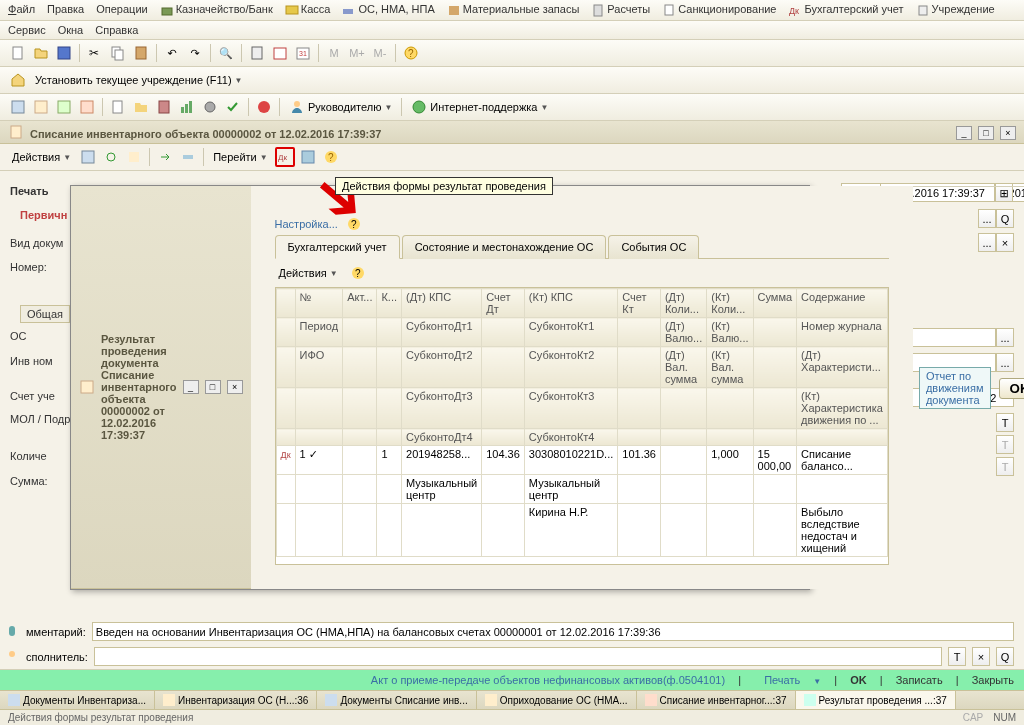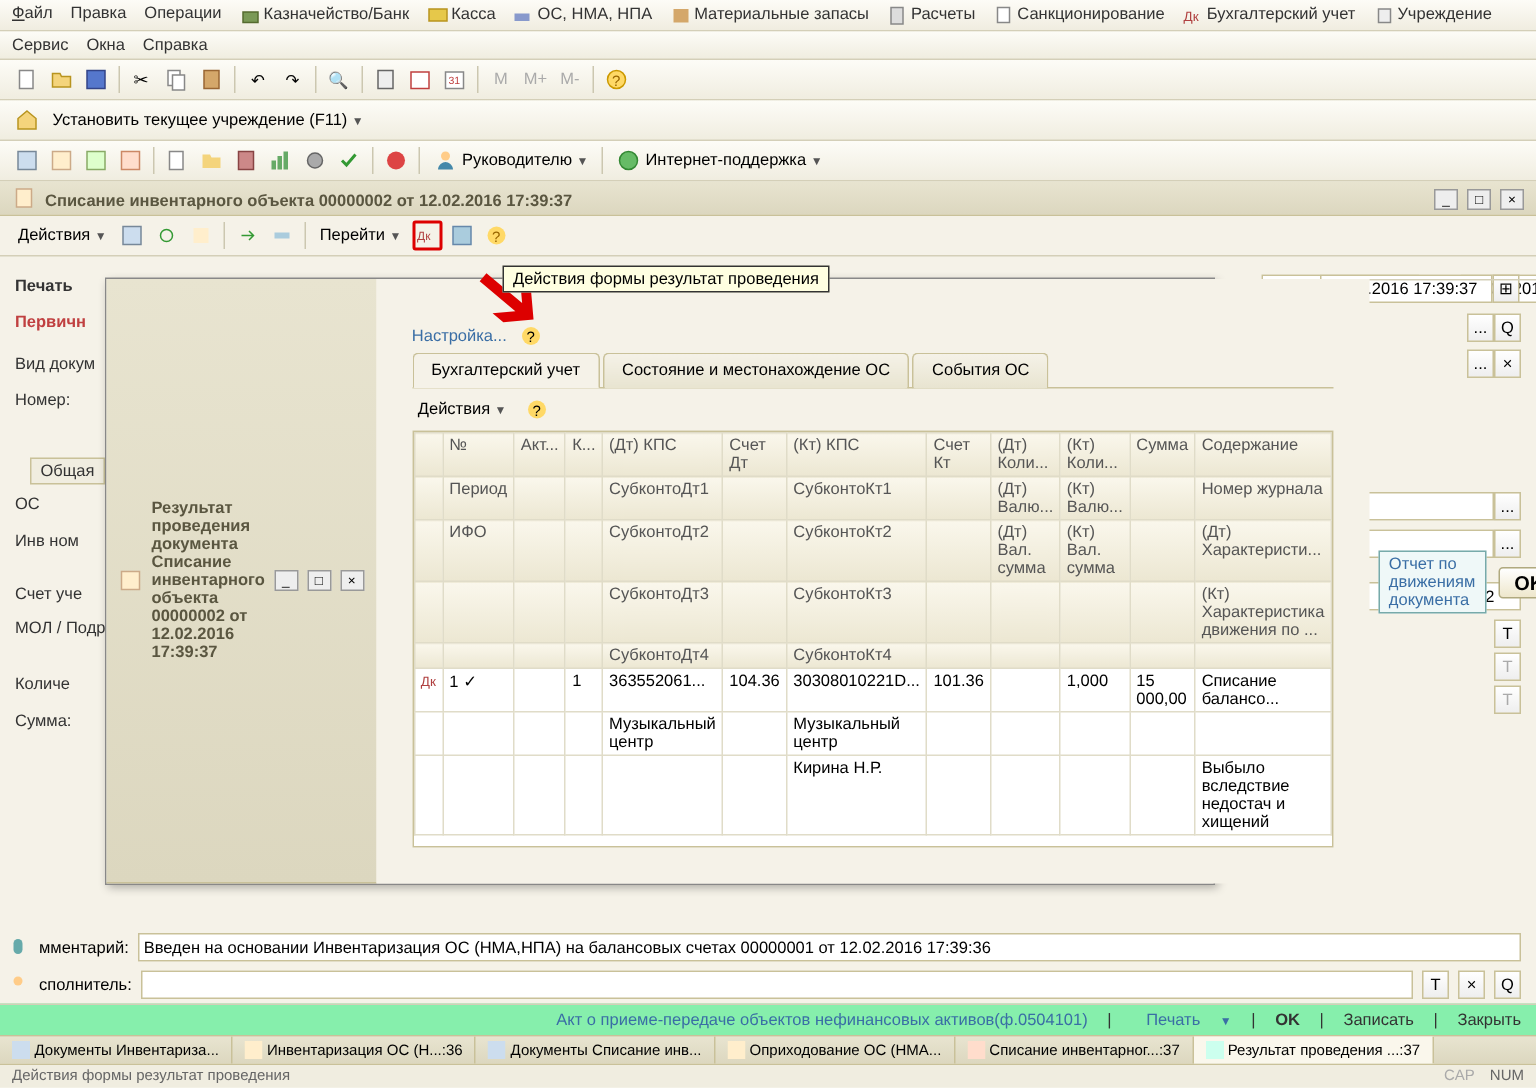--- a/index.html
+++ b/index.html
@@ -308,21 +308,21 @@
   <div class="tb-btn">
       <svg class="ic">
         <circle cx="8" cy="8" r="6" fill="#ffd966"></circle>
         <text x="5" y="12" font-size="10" fill="#996600">?</text>
       </svg>
     </div>
 </div>
 
 <div class="back-form">
   <span class="back-lbl" style="left:2px;top:20px;font-weight:bold">Печать</span>
-  <span class="back-lbl" style="left:2px;top:44px;color:#c04040;font-weight:bold">Первичн</span>
+  <span class="back-lbl" style="left:12px;top:44px;color:#c04040;font-weight:bold">Первичн</span>
   <span class="back-lbl" style="left:2px;top:72px">Вид докум</span>
   <span class="back-lbl" style="left:2px;top:96px">Номер:</span>
 
   <span class="back-lbl" style="right:180px;top:20px">№</span>
   <input class="back-inp" style="right: 70px; top: 18px; width: 105px;" value="00000002">
   <span class="back-lbl" style="right:50px;top:20px">от</span>
   <input class="back-inp" style="right: -88px; top: 18px; width: 130px;" value="12.02.2016 17:39:37">
   <div style="position:absolute;right:2px;top:18px;width:134px">
     <input class="inp" style="width: 115px;" value="12.02.2016 17:39:37"><button class="inp-btn">⊞</button>
   </div>
@@ -476,21 +476,21 @@
               <th></th>
               <th></th>
             </tr>
         </thead>
         <tbody>
           <tr id="dr1">
               <td><span style="color:#b04040;font-size:9px">Дк</span></td>
               <td>1 ✓</td>
               <td></td>
               <td>1</td>
-              <td>363552061...</td>
+              <td>201948258...</td>
               <td>104.36</td>
               <td>30308010221D...</td>
               <td>101.36</td>
               <td></td>
               <td>1,000</td>
               <td>15 000,00</td>
               <td>Списание балансо...</td>
             </tr>
             <tr id="dr3">
               <td></td>

